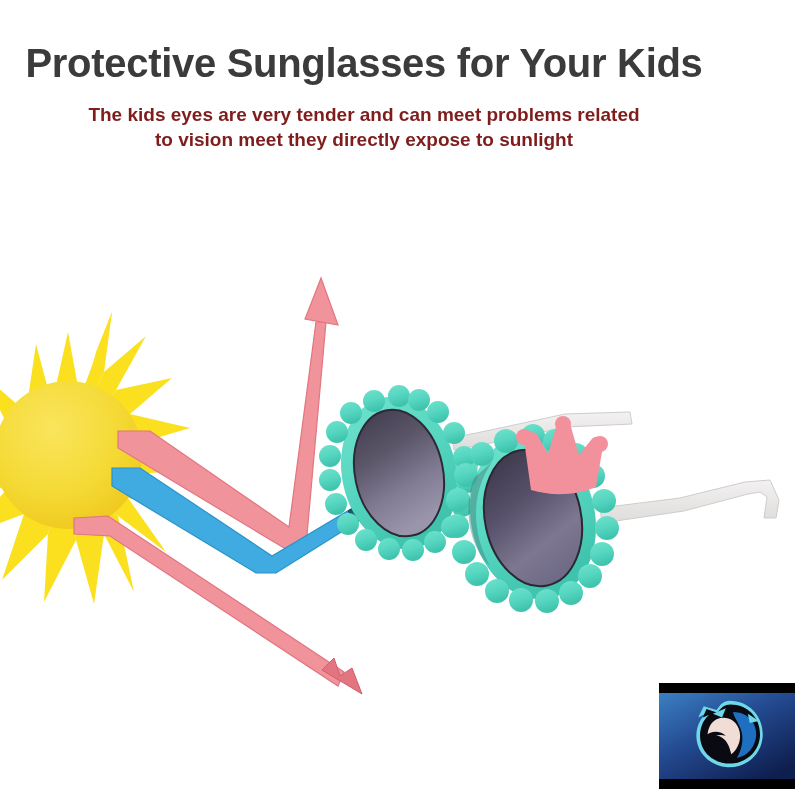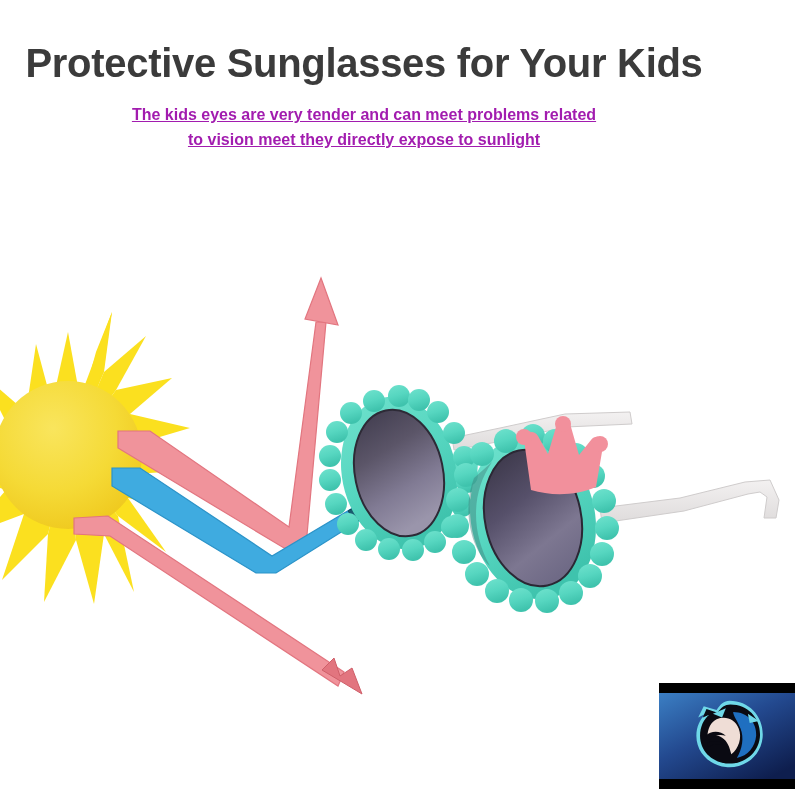--- a/index.html
+++ b/index.html
@@ -31,25 +31,24 @@
     font-size: 40px;
     line-height: 50px;
     color: #3b3b3b;
     letter-spacing: -0.3px;
     margin: 0;
     white-space: nowrap;
   }
   .subhead {
     font-family: "Liberation Sans", sans-serif;
     font-weight: bold;
-    font-size: 16px;
+    font-size: 19px;
     line-height: 25px;
-    color: #a21caf;
+    color: #7f1d1d;
     margin: 14px 0 0 0;
-    text-decoration: underline;
   }
   .subhead-line { display: block; }
   .scene {
     position: absolute;
     top: 0;
     left: 0;
     width: 800px;
     height: 800px;
   }
   .logo-badge {

